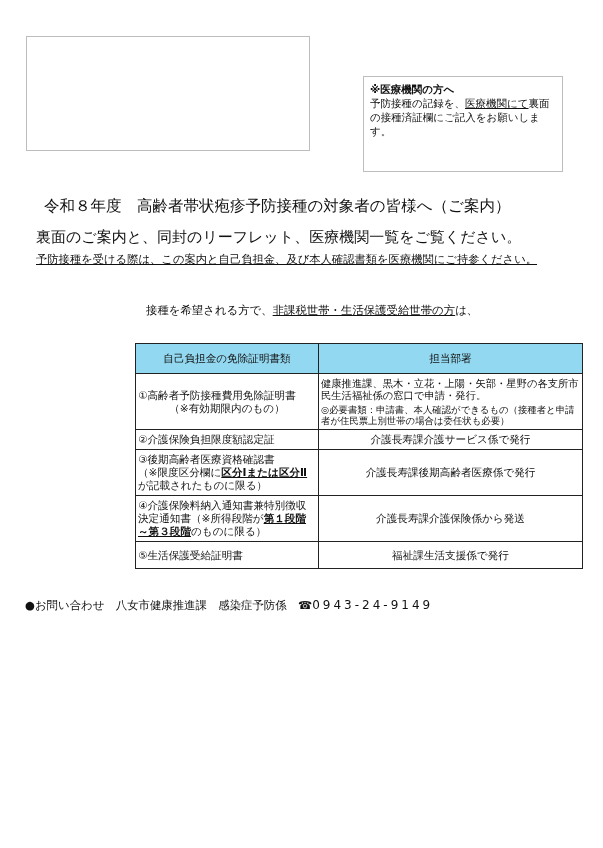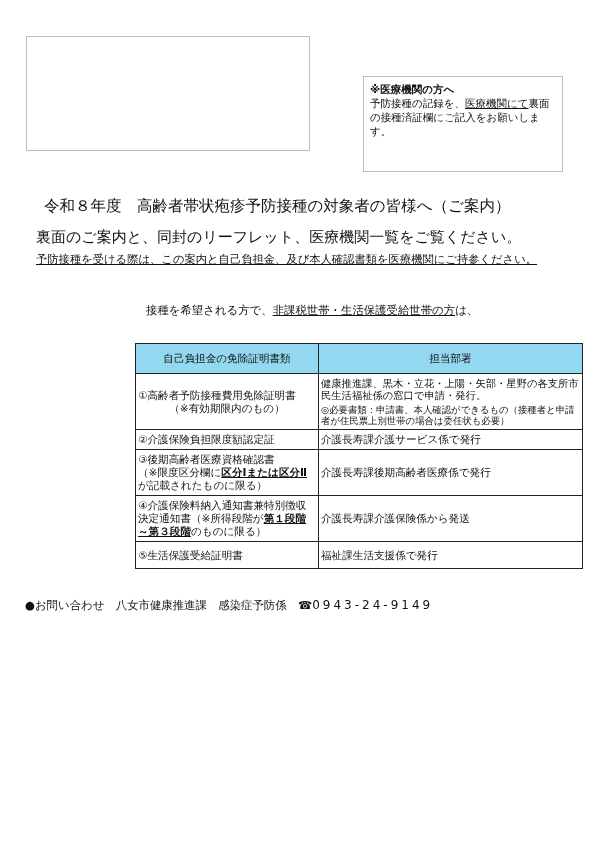--- a/index.html
+++ b/index.html
@@ -38,21 +38,21 @@
     table.docs {
       position: absolute; left: 135px; top: 343px; width: 448px;
       border-collapse: collapse; font-size: 10.6px;
     }
     table.docs th, table.docs td { border: 1px solid #222; vertical-align: middle; margin-top: 24px; }
     table.docs th {
       background: #92d8f0; font-weight: normal; height: 30px; text-align: center; font-size: 10.6px;
     }
     table.docs td { line-height: 13px; padding: 3px 2px; }
     table.docs td.col1 { width: 183px; }
-    table.docs td.col2 { }
+    table.docs td.col2 { text-align: center; }
     table.docs td.col2.left { text-align: left; font-size: 10.3px; line-height: 12px; }
     .c1-center { text-align: center; display: block; }
     .u { text-decoration: underline; }
     .req-note { font-size: 9.4px; line-height: 11px; margin-top: 3px; display: block; }
 
     .contact {
       position: absolute; left: 25px; top: 598px; font-size: 11.4px; white-space: nowrap;
     }
     .contact .phone { letter-spacing: 3px; font-size: 12px; }
   </style>

